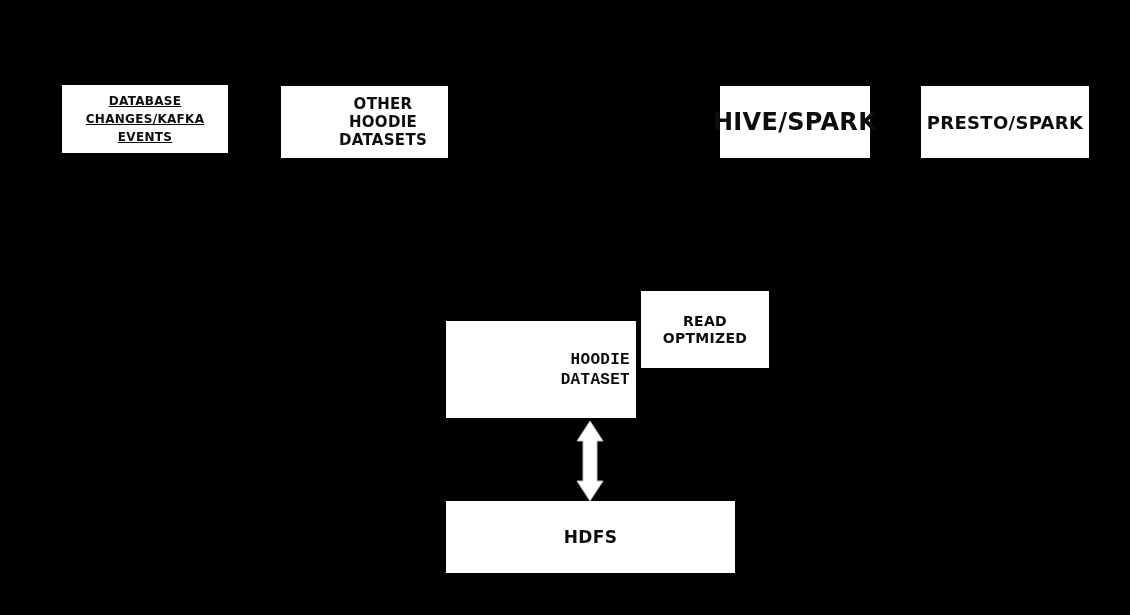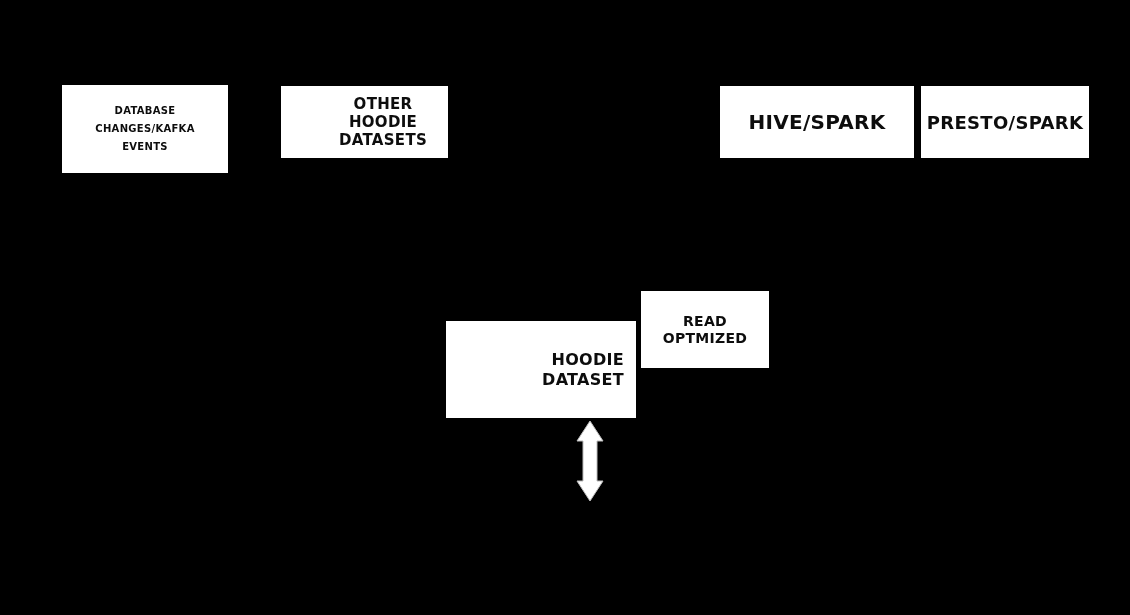--- a/index.html
+++ b/index.html
@@ -24,28 +24,28 @@
     justify-content: center;
     text-align: center;
     font-weight: bold;
     letter-spacing: 0.3px;
     box-sizing: border-box;
   }
   .node .lbl {
     white-space: pre-line;
   }
   
-  #n-db      { left: 62px;  top: 85px;  width: 166px; height: 88px; font-size: 10px; line-height: 18px; }
+  #n-db      { left: 62px;  top: 85px;  width: 166px; height: 68px; font-size: 12px; line-height: 18px; text-decoration: underline; }
   #n-other   { left: 281px; top: 86px;  width: 167px; height: 72px; font-size: 15px; line-height: 18px; padding-left: 37px; }
   
-  #n-hive    { left: 720px; top: 86px;  width: 194px; height: 72px; font-size: 20px; }
+  #n-hive    { left: 720px; top: 86px;  width: 150px; height: 72px; font-size: 24px; }
   #n-presto  { left: 921px; top: 86px;  width: 168px; height: 72px; font-size: 18px; }
   
   #n-hoodie  { left: 446px; top: 321px; width: 190px; height: 97px; font-size: 16px; line-height: 20px;
-               justify-content: flex-end; text-align: right; padding-right: 12px; }
+               justify-content: flex-end; text-align: right; padding-right: 6px; font-family: Liberation Mono, monospace; }
   #n-read    { left: 641px; top: 291px; width: 128px; height: 77px; font-size: 14px; line-height: 17px; }
   #n-real    { left: 641px; top: 370px; width: 128px; height: 75px; font-size: 15px; }
   
   #n-hdfs    { left: 446px; top: 501px; width: 289px; height: 72px; font-size: 17px; }
   
   #connector-arrow {
     position: absolute;
     left: 575px;
     top: 419px;
     width: 30px;
@@ -80,18 +80,21 @@
     <span class="lbl">HOODIE
 DATASET</span>
   </div>
 
   <div class="node" id="n-read">
     <span class="lbl">READ
 OPTMIZED</span>
   </div>
 
 
+  <div class="node" id="n-hdfs">
+    <span class="lbl">HDFS</span>
+  </div>
 
   <svg id="connector-arrow" viewBox="0 0 30 84" xmlns="http://www.w3.org/2000/svg">
     <polygon points="15,2 28,22 22,22 22,62 28,62 15,82 2,62 8,62 8,22 2,22" fill="#ffffff" stroke="#bcbcbc" stroke-width="1"></polygon>
   </svg>
 
 </div>
 
 </body></html>

